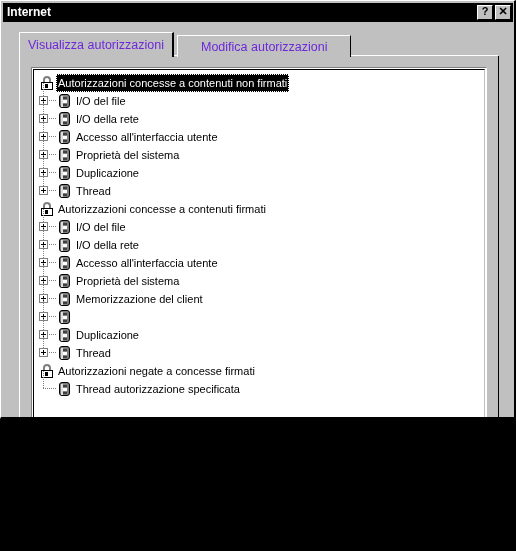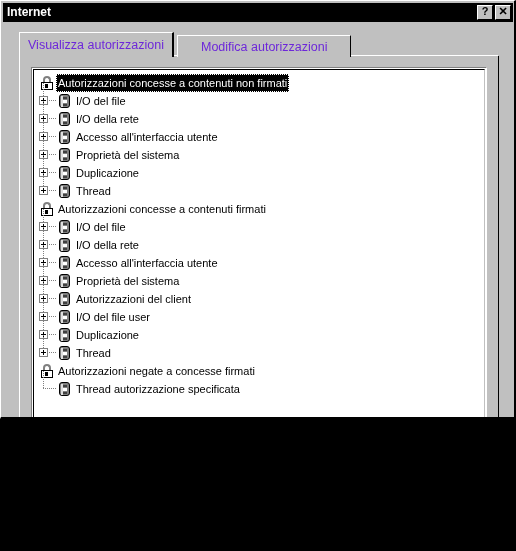--- a/index.html
+++ b/index.html
@@ -607,37 +607,36 @@
             <span class="dots"></span>
           </div>
           <div class="icon-slot">
             <span class="ico-perm">
               <span class="hi"></span>
               <span class="bar-t"></span>
               <span class="dot"></span>
               <span class="bar-b"></span>
             </span>
           </div>
-          <span class="tlabel">Autorizzazioni del client</span>
-        </div>
-        <div class="tnode child">
-          <div class="twister">
-            <span class="vline"></span>
-            <span class="box"></span>
-            <span class="dots"></span>
-          </div>
-          <div class="icon-slot">
-            <span class="ico-perm">
-              <span class="hi"></span>
-              <span class="bar-t"></span>
-              <span class="dot"></span>
-              <span class="bar-b"></span>
-            </span>
-          </div>
-          <span class="tlabel">I/O del file user</span>
+          <span class="tlabel">Memorizzazione del client</span>
+        </div>
+        <div class="tnode child">
+          <div class="twister">
+            <span class="vline"></span>
+            <span class="box"></span>
+            <span class="dots"></span>
+          </div>
+          <div class="icon-slot">
+            <span class="ico-perm">
+              <span class="hi"></span>
+              <span class="bar-t"></span>
+              <span class="dot"></span>
+              <span class="bar-b"></span>
+            </span>
+          </div>
         </div>
         <div class="tnode child">
           <div class="twister">
             <span class="vline"></span>
             <span class="box"></span>
             <span class="dots"></span>
           </div>
           <div class="icon-slot">
             <span class="ico-perm">
               <span class="hi"></span>

